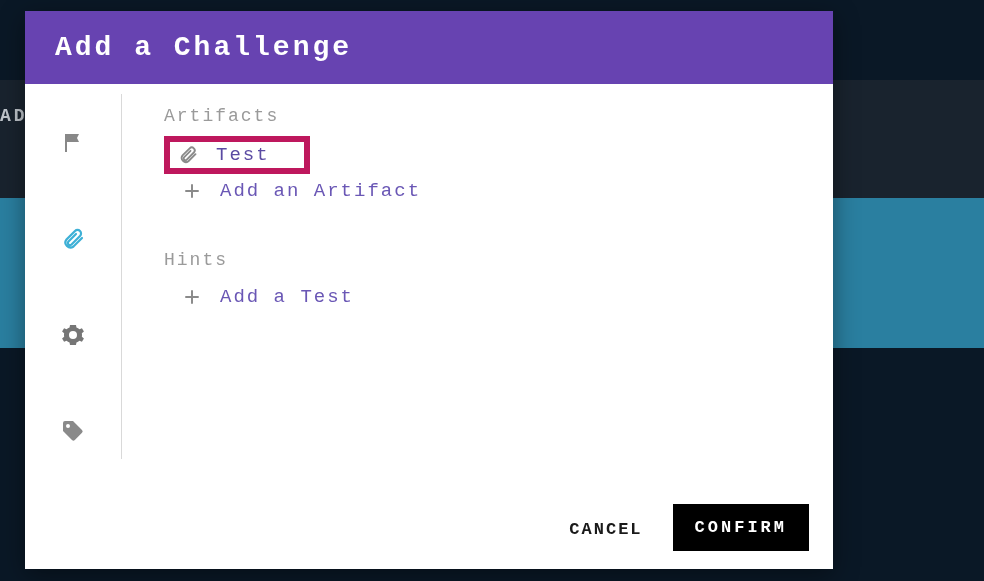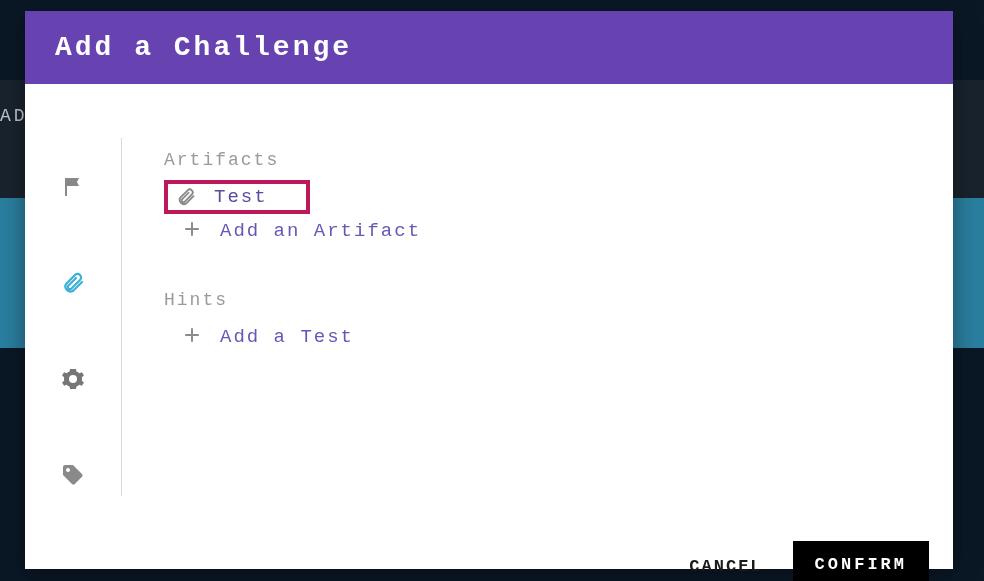--- a/index.html
+++ b/index.html
@@ -19,32 +19,31 @@
       background: #121a24;
     }
     .bg-strip.top { top: 80px; background: #19232e; }
     .bg-strip.mid { top: 198px; background: #2a7fa0; height: 150px; }
     .bg-fragment-left {
       position: absolute;
       left: 0; top: 106px;
       color: #bfc5cb;
       font-size: 18px;
       letter-spacing: 3px;
-      font-weight: normal;
+      font-weight: bold;
     }
     .modal {
       position: absolute;
       top: 11px; left: 25px;
-      width: 928px;
+      width: 808px;
       height: 558px;
       background: #fff;
       box-shadow: 0 6px 24px rgba(0,0,0,.4);
       display: flex;
       flex-direction: column;
-      gap: 44px;
     }
     .modal-header {
       background: #6743b1;
       color: #fff;
       padding: 21px 30px;
       font-size: 28px;
       letter-spacing: 3px;
       font-weight: bold;
     }
     .modal-body {
@@ -88,27 +87,28 @@
       align-items: center;
       gap: 16px;
       padding: 6px 10px;
       margin-left: 6px;
       font-size: 19px;
       letter-spacing: 2px;
       color: #5a4aa2;
       cursor: pointer;
     }
     .artifact-row.highlighted {
-      border: 4px solid #be185d;
+      border: 6px solid #be185d;
       padding: 2px 6px 2px 6px;
       width: 146px;
       margin-left: 0px;
     }
     .add-row {
       display: flex;
+      align-items: center;
       gap: 16px;
       padding: 6px 10px;
       margin-left: 6px;
       font-size: 19px;
       letter-spacing: 2px;
       color: #6a57b5;
       cursor: pointer;
     }
     .icon-slot {
       width: 24px;

